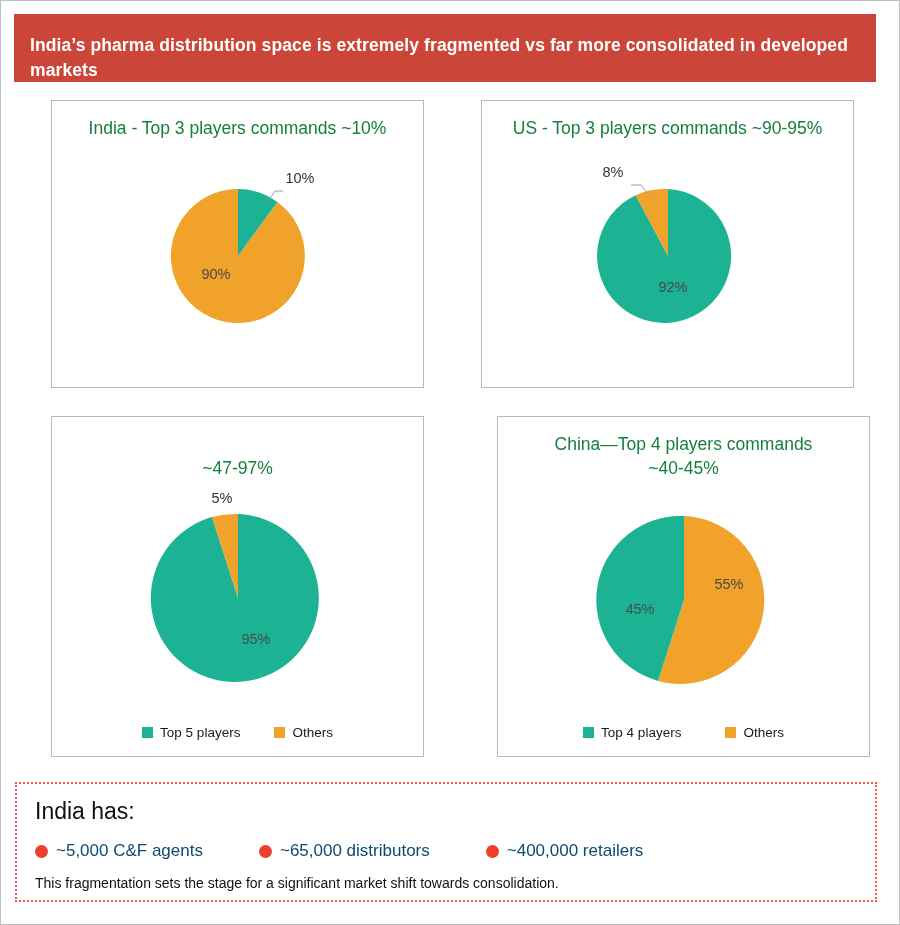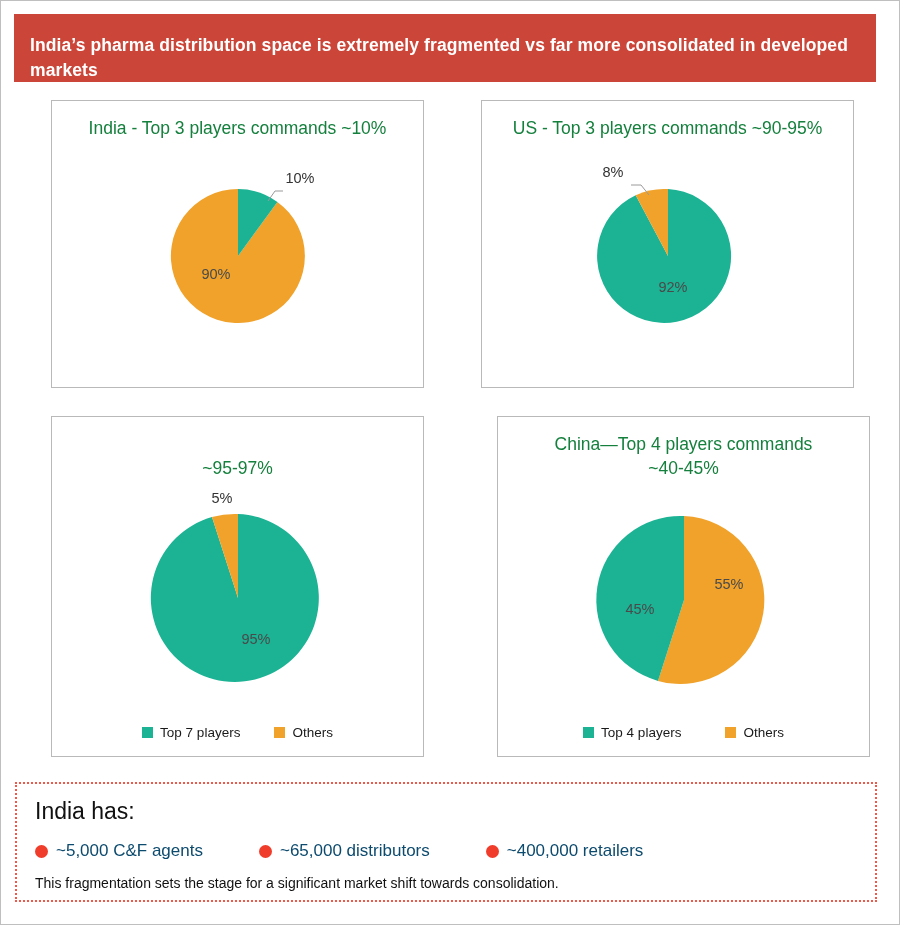--- a/index.html
+++ b/index.html
@@ -230,36 +230,36 @@
       <div class="legend-item">
         <span class="legend-swatch" style="background:#f0a22b"></span>
         <span class="legend-text">Others</span>
       </div>
     </div>
   </div>
 
   <div class="panel" id="panel-germany">
     <div class="panel-title">
       <br>
-      <span>~95-97%</span>
+      <span>~47-97%</span>
     </div>
     <div class="pie-area large">
       <svg class="pie-svg" id="pie-germany-wrap" width="230" height="215" viewBox="0 0 230 215">
 
         <path d="M 115 110 L 115 26 A 84 84 0 1 1 89.0 29.1 Z" fill="#1bb394"></path>
 
         <path d="M 115 110 L 89.0 29.1 A 84 84 0 0 1 115 26 Z" fill="#f0a22b"></path>
         <text class="slice-callout-label" x="99" y="15">5%</text>
         <text class="slice-label" x="133" y="152">95%</text>
       </svg>
     </div>
     <div class="legend" id="legend-germany">
       <div class="legend-item">
         <span class="legend-swatch" style="background:#1bb394"></span>
-        <span class="legend-text">Top 7 players</span>
+        <span class="legend-text">Top 5 players</span>
       </div>
       <div class="legend-item">
         <span class="legend-swatch" style="background:#f0a22b"></span>
         <span class="legend-text">Others</span>
       </div>
     </div>
   </div>
 
   <div class="panel" id="panel-china">
     <div class="panel-title">

